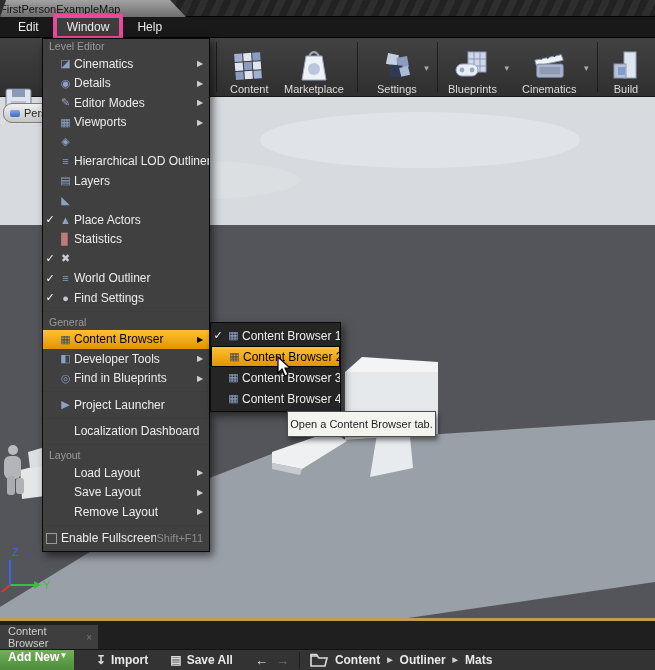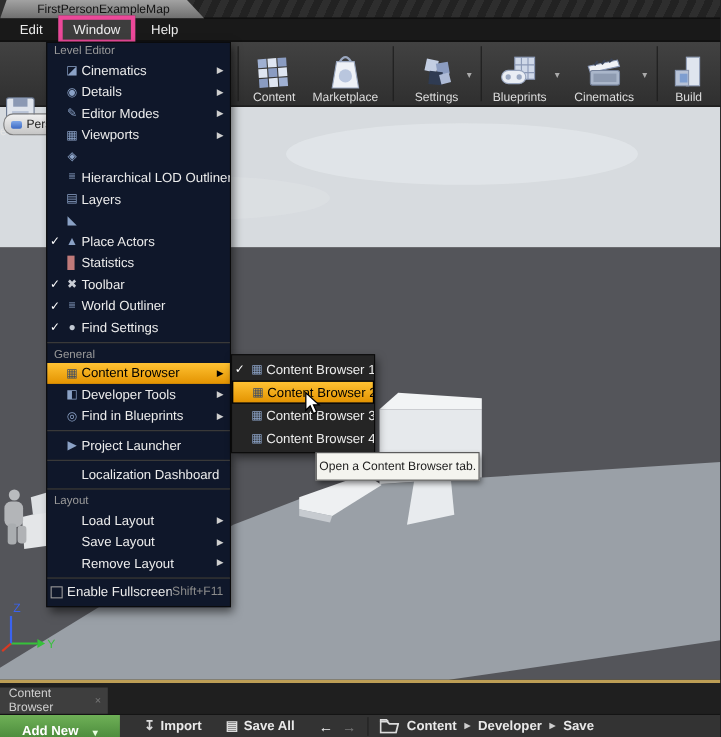--- a/index.html
+++ b/index.html
@@ -7,21 +7,21 @@
   body { font-family:"Liberation Sans", sans-serif; }
   #app { position:relative; width:655px; height:670px; overflow:hidden; background:#2a2a2a; }
 
   
   .titlebar { position:absolute; left:0; top:0; width:655px; height:17px;
     background:repeating-linear-gradient(115deg,#2e2e2e 0 7px,#222 7px 14px);
     border-bottom:1px solid #000; }
   .map-tab { position:absolute; left:0; top:0; width:188px; height:17px;
     background:linear-gradient(#a2a2a2,#6e6e6e);
     clip-path:polygon(6px 0, 170px 0, 186px 100%, 0 100%);
-    display:flex; align-items:center; justify-content:center;
+    display:flex; align-items:center; 
     font-size:11px; color:#121212; }
 
   
   .menubar { position:absolute; left:0; top:17px; width:655px; height:21px;
     background:#191919; display:flex; align-items:center; gap:4px; padding-left:8px;
     border-bottom:1px solid #000; }
   .menubar .mb-item { color:#ececec; font-size:12px; font-weight:normal; padding:2px 10px; }
   .menubar .mb-item.pressed { background:#3d3d3d; border:4px solid #ec4899; }
 
   
@@ -38,21 +38,21 @@
   
   .scene { position:absolute; left:0; top:97px; width:655px; height:521px; }
   .pers-btn { position:absolute; left:3px; top:103px; width:52px; height:20px;
     background:linear-gradient(#f0f0f0,#c6c6c6); border:1px solid #7d7d7d; border-radius:9px;
     display:flex; align-items:center; gap:4px; padding-left:6px;
     font-size:11px; color:#222; }
   .pers-gem { width:10px; height:7px; background:linear-gradient(#7fa7e8,#3c6ac4); border-radius:2px; }
 
   
   .menu-panel { position:absolute; left:42px; top:38px; width:168px;
-    background:#0f172a; border:1px solid #0a0a0a; box-shadow:3px 4px 8px rgba(0,0,0,.55);
+    background:#404040; border:1px solid #0a0a0a; box-shadow:3px 4px 8px rgba(0,0,0,.55);
     padding-bottom:3px; z-index:10; }
   .sec { height:15px; line-height:15px; padding-left:6px; color:#9a9a9a; font-size:10.5px; }
   .mi { position:relative; height:19.5px; display:flex; align-items:center; color:#ececec; font-size:12px; }
   .mi .chk { width:14px; text-align:center; font-size:11px; color:#fff; flex:0 0 14px; }
   .mi .ico { width:17px; text-align:center; font-size:11px; color:#8ba2c6; flex:0 0 17px; }
   .mi .lbl { flex:1; white-space:nowrap; overflow:hidden; }
   .mi .arr { width:12px; font-size:8px; color:#cfcfcf; }
   .mi.hl { background:linear-gradient(#ffc233,#e39300); color:#000; }
   .mi.hl .arr, .mi.hl .chk { color:#000; }
   .mi.hl .ico { color:#3a4a66; }
@@ -77,22 +77,22 @@
 
   
   .gold-line { position:absolute; left:0; top:618px; width:655px; height:3px; background:#bd9e55; }
   .dock-tabs { position:absolute; left:0; top:621px; width:655px; height:28px; background:#1f1f1f; }
   .cb-tab { position:absolute; left:0; top:4px; width:98px; height:24px; background:#3e3e3e;
     display:flex; align-items:center; justify-content:space-between; padding:0 6px 0 8px;
     color:#cfcfcf; font-size:11px; }
   .cb-tab .tab-x { color:#777; font-size:10px; }
   .dock-toolbar { position:absolute; left:0; top:649px; width:655px; height:21px;
     background:#333; border-top:1px solid #141414; display:flex; align-items:center; }
-  .addnew-btn { height:21px; padding:0 20px; background:linear-gradient(#6fb057,#4c8c3c);
-    color:#fff; font-weight:bold; font-size:12px; display:flex; align-items:flex-end; gap:13px; }
+  .addnew-btn { height:21px; padding:0 8px; background:linear-gradient(#6fb057,#4c8c3c);
+    color:#fff; font-weight:bold; font-size:12px; display:flex; align-items:flex-start; gap:2px; }
   .addnew-btn .caret { font-size:9px; color:#e8ffe0; }
   .dk-btn { display:flex; align-items:center; gap:5px; color:#e9e9e9; font-weight:bold;
     font-size:12px; margin-left:22px; }
   .dk-btn .dk-ico { color:#dcdcdc; font-size:12px; }
   .nav-arrows { display:flex; gap:8px; margin-left:22px; font-size:13px; font-weight:bold; }
   .nav-back { color:#eee; } .nav-fwd { color:#777; }
   .dk-sep { width:1px; height:17px; background:#202020; margin:0 10px; }
   .crumb { display:flex; align-items:center; gap:7px; color:#e9e9e9; font-weight:bold; font-size:12px; }
   .crumb .csep { font-size:7px; color:#cfcfcf; }
 </style>
@@ -299,21 +299,20 @@
       <span class="lbl">Place Actors</span>
     </div>
     <div class="mi">
       <span class="chk"></span>
         <span class="ico" style="color:#c07a7a">▊</span>
       <span class="lbl">Statistics</span>
     </div>
     <div class="mi">
       <span class="chk">✓</span>
       <span class="ico" style="color:#c8ccd4">✖</span>
-      <span class="lbl">Toolbar</span>
     </div>
     <div class="mi">
       <span class="chk">✓</span>
       <span class="ico">≡</span>
       <span class="lbl">World Outliner</span>
     </div>
     <div class="mi">
       <span class="chk">✓</span>
       <span class="ico" style="color:#c2c9d4">●</span>
       <span class="lbl">Find Settings</span>
@@ -440,19 +439,19 @@
       <span class="nav-fwd">→</span>
     </div>
     <div class="dk-sep"></div>
     <svg width="18" height="14" viewBox="0 0 18 14" style="margin-right:7px">
       <path d="M1 3 L7 3 L9 5 L17 5 L15 13 L1 13 Z" fill="none" stroke="#dcdcdc" stroke-width="1.6"></path>
       <path d="M1 3 L1 1.5 L6.3 1.5 L8 3" fill="none" stroke="#dcdcdc" stroke-width="1.6"></path>
     </svg>
     <div class="crumb">
       <span>Content</span>
       <span class="csep">▶</span>
-      <span>Developer</span>
+      <span>Outliner</span>
       <span class="csep">▶</span>
-      <span>Save</span>
+      <span>Mats</span>
     </div>
   </div>
 
 </div>
 
 </body></html>

